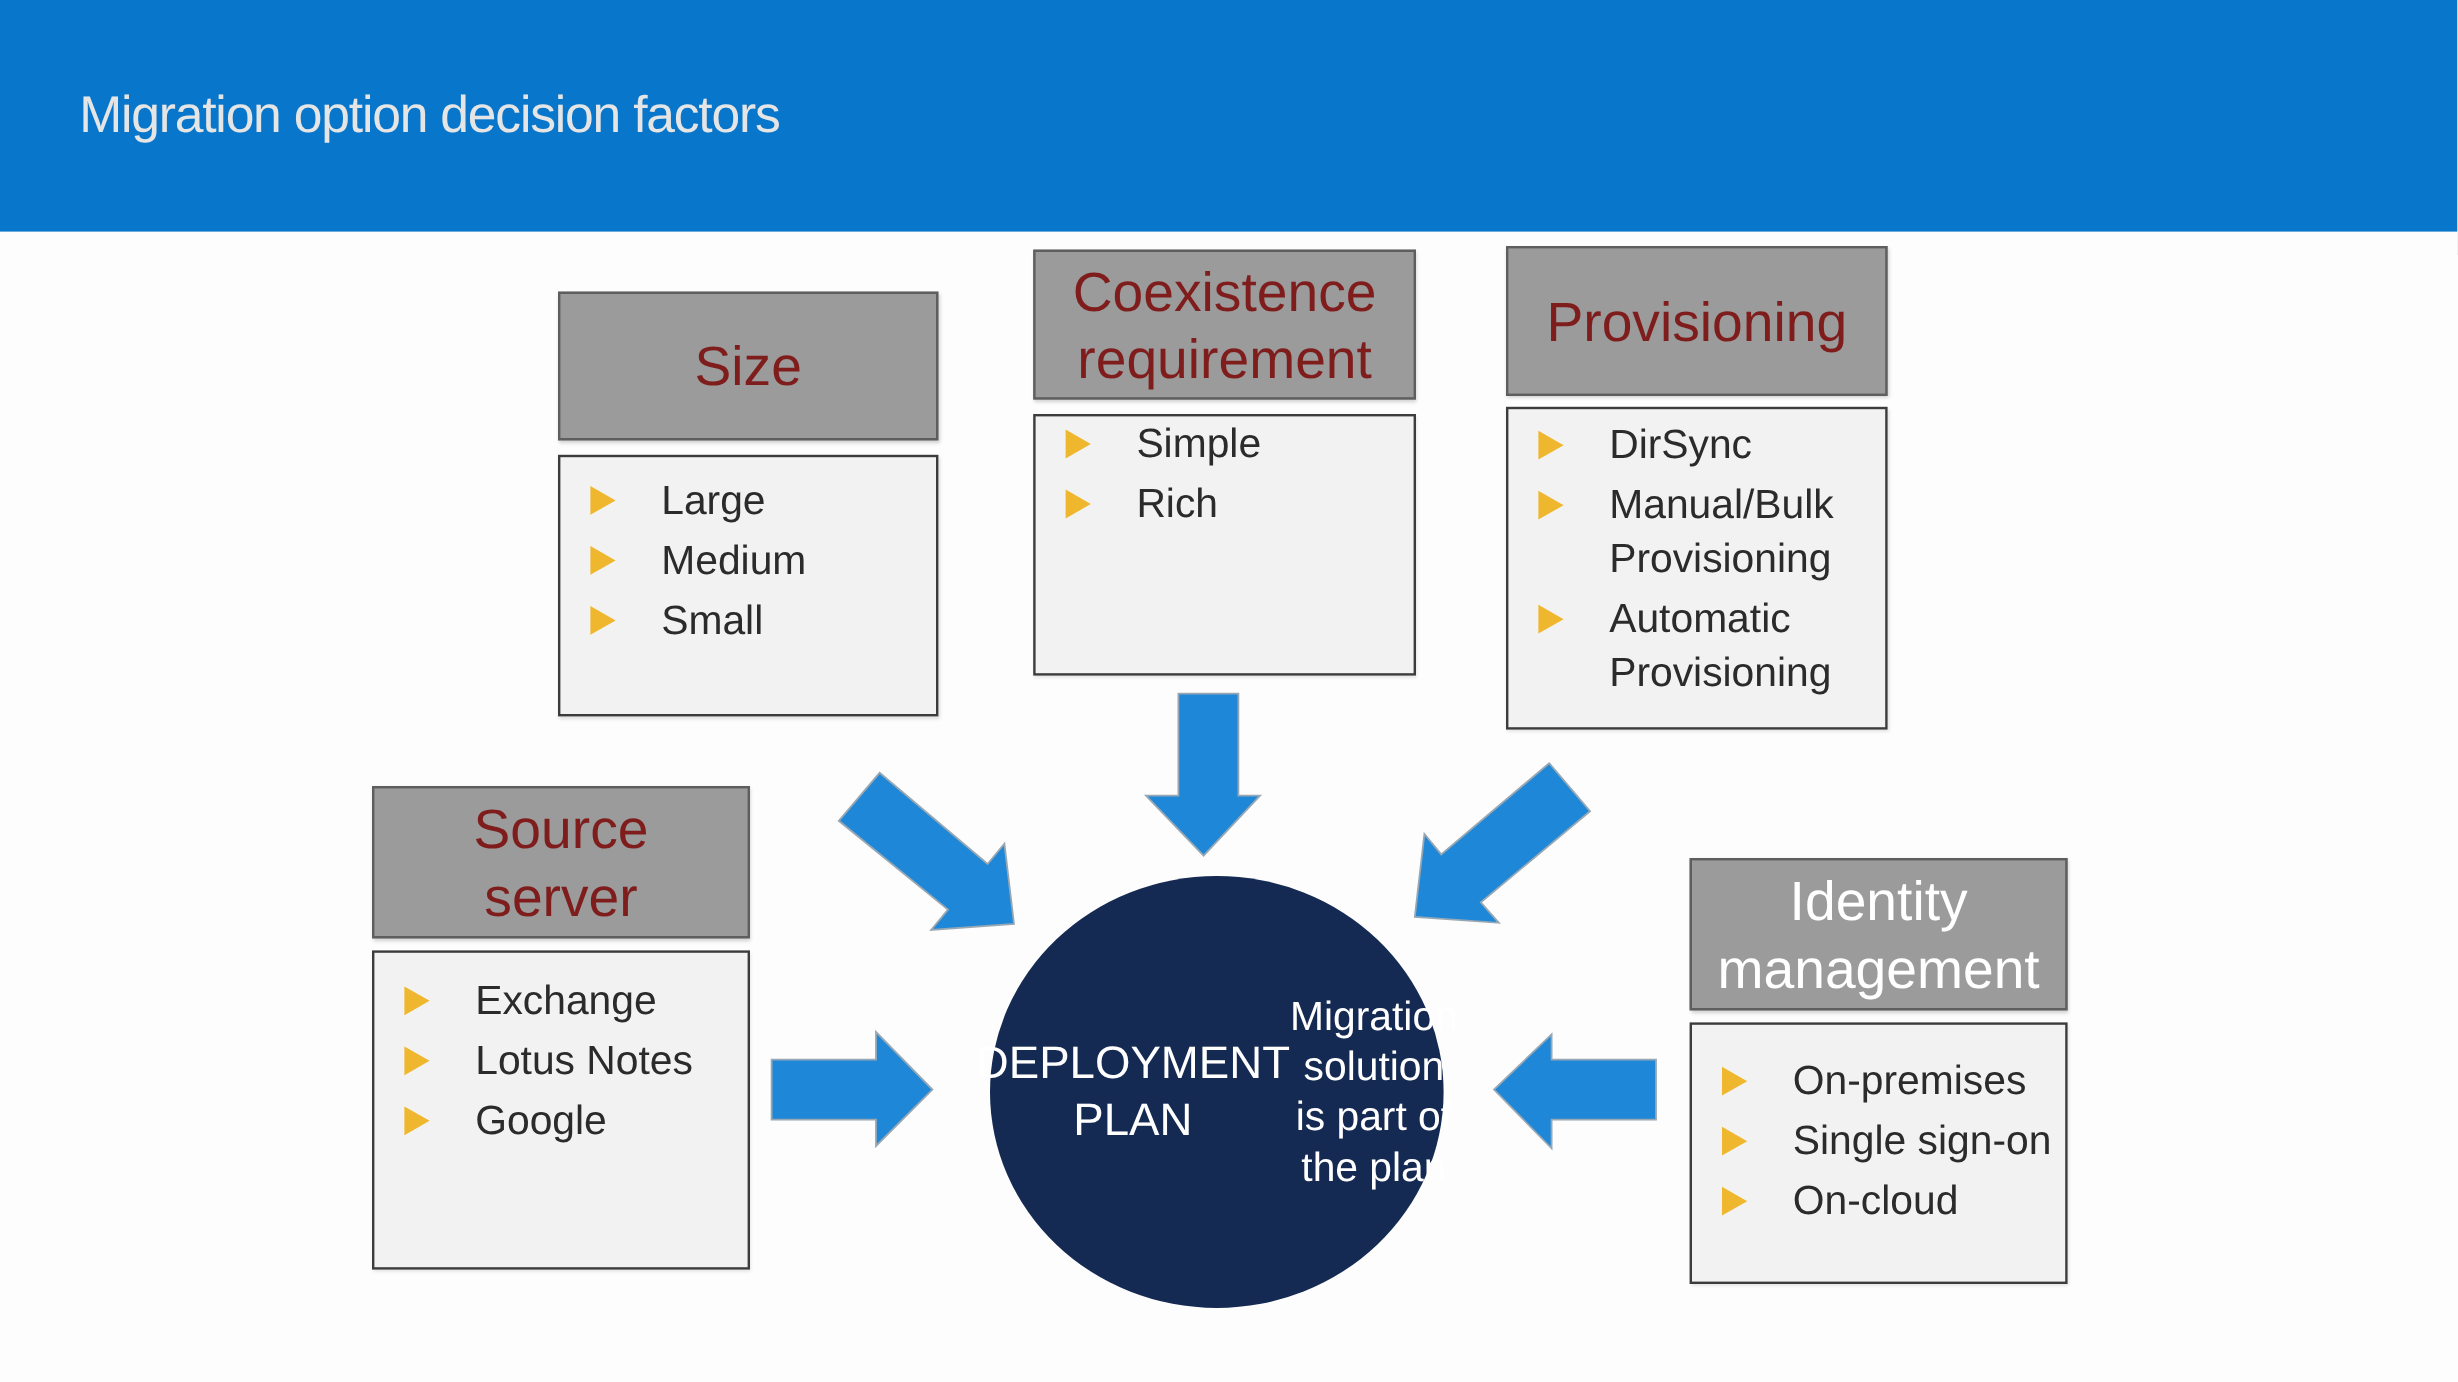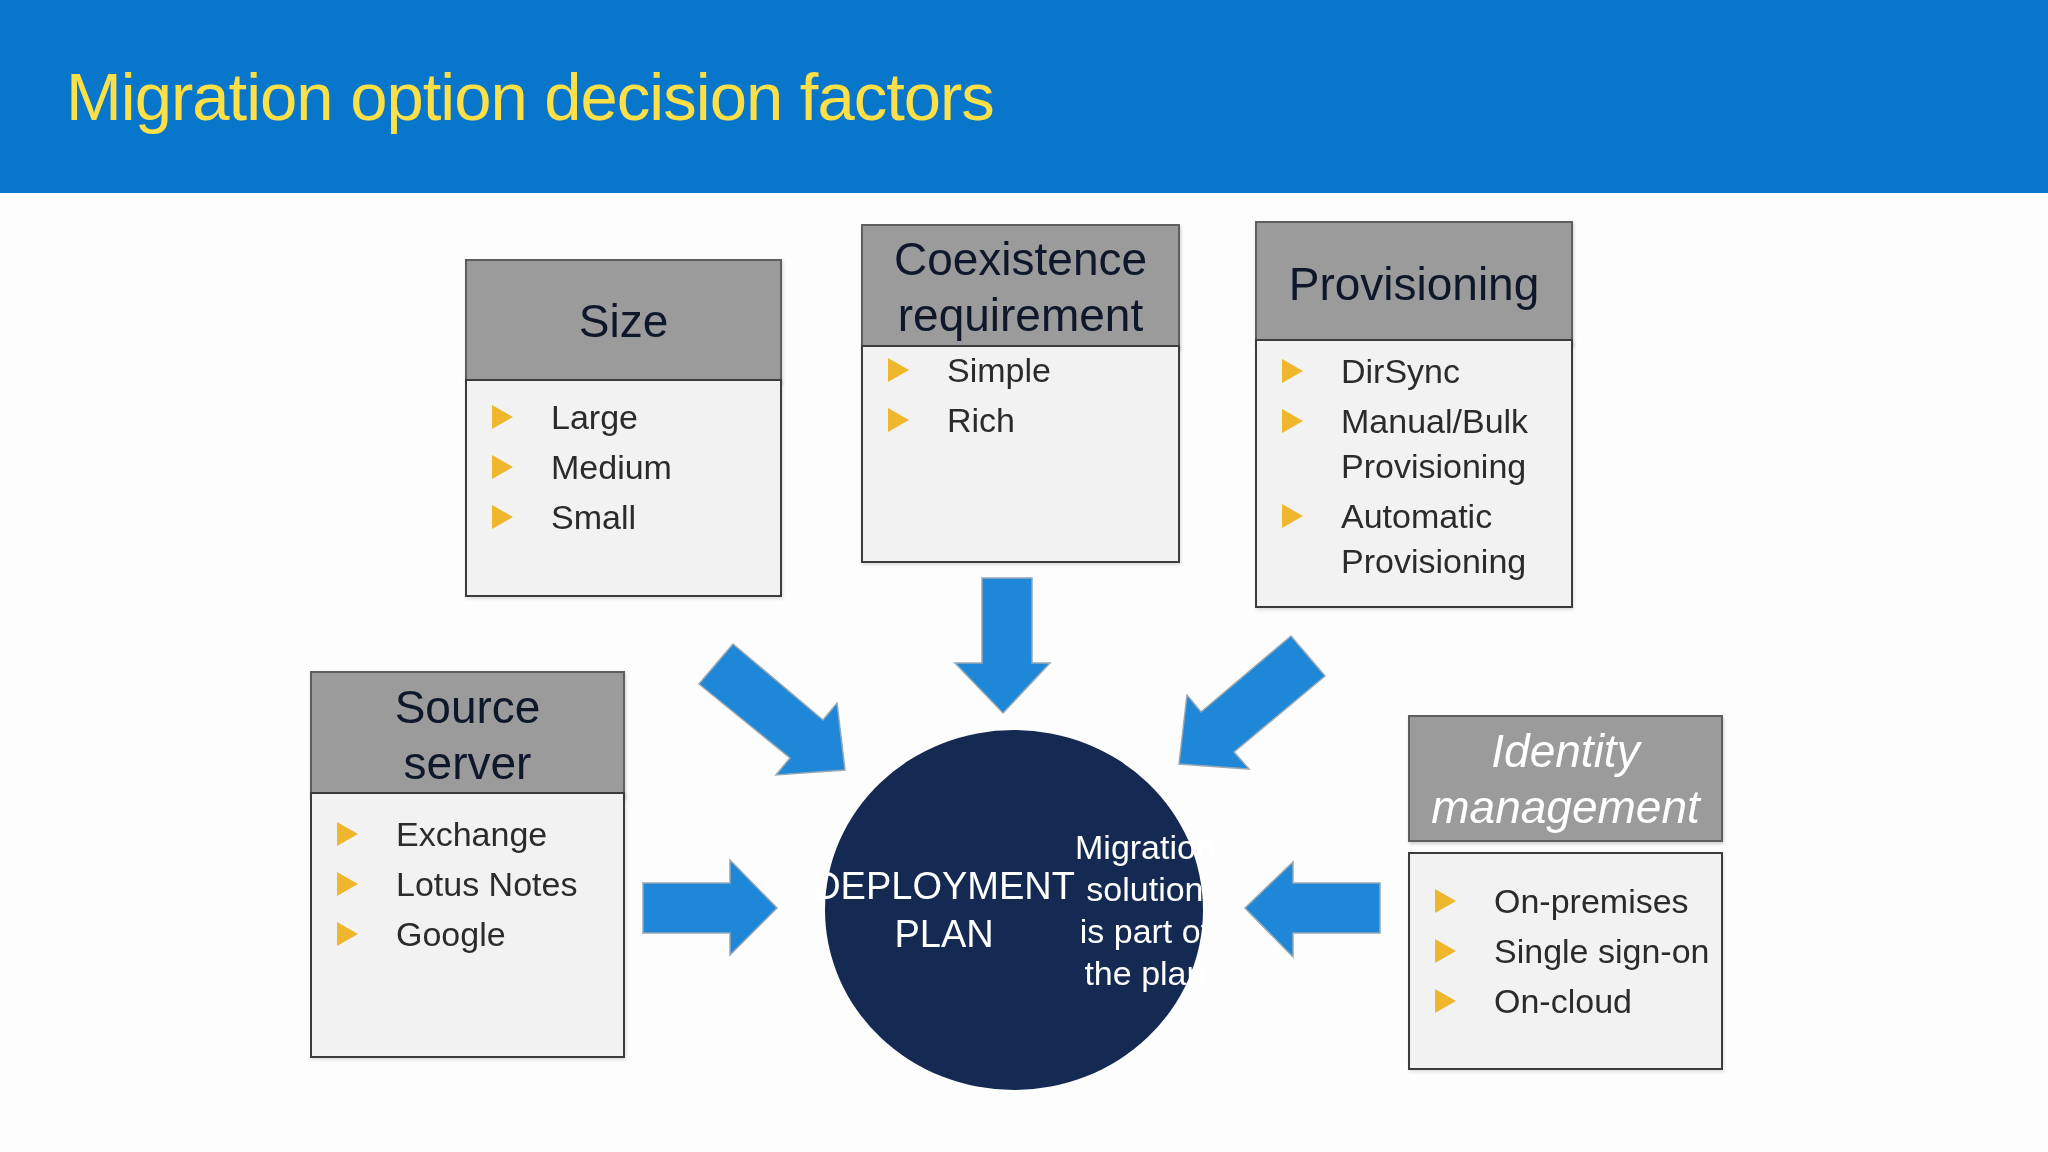--- a/index.html
+++ b/index.html
@@ -19,36 +19,36 @@
     font-family:"Liberation Sans","DejaVu Sans",sans-serif;
     font-weight:300;
   }
   
   .title-bar{
     position:absolute;left:0;top:0;width:2048px;height:193px;
     background:var(--header_blue);
     display:flex;align-items:center;
   }
   .title-bar h1{
-    margin:0 0 0 66px;font-size:67px;font-weight:300;letter-spacing:-1px;
-    color:#fde047;
+    margin:0 0 0 66px;font-size:43px;font-weight:300;letter-spacing:-1px;
+    color:#e5e5e5;
   }
   
   svg.arrows{position:absolute;left:0;top:0;pointer-events:none;}
   .arrow{fill:var(--arrow_blue);stroke:#97A8B4;stroke-width:1.5;}
   
   .hdrbox{
     position:absolute;box-sizing:border-box;
     background:var(--box_header_gray);border:2px solid #5E5E5E;
     display:flex;flex-direction:column;align-items:center;justify-content:center;
     text-align:center;font-size:46px;line-height:56px;font-weight:300;
     box-shadow:1px 2px 3px rgba(0,0,0,.18);
   }
-  .hdrbox.ink{color:#0f172a;margin-top:16px;}
-  .hdrbox.lite{color:var(--header_text_light);font-style:italic;}
+  .hdrbox.ink{color:#7f1d1d;}
+  .hdrbox.lite{color:var(--header_text_light);}
   .listbox{
     position:absolute;box-sizing:border-box;
     background:var(--list_bg);border:2px solid #3C3C3C;
     box-shadow:1px 2px 3px rgba(0,0,0,.12);
   }
   .li{display:flex;align-items:flex-start;margin:0 2px 5px 25px;}
   .tri{
     width:0;height:0;flex:0 0 auto;margin-top:10px;
     border-left:21px solid var(--bullet_gold);
     border-top:12px solid transparent;border-bottom:12px solid transparent;

